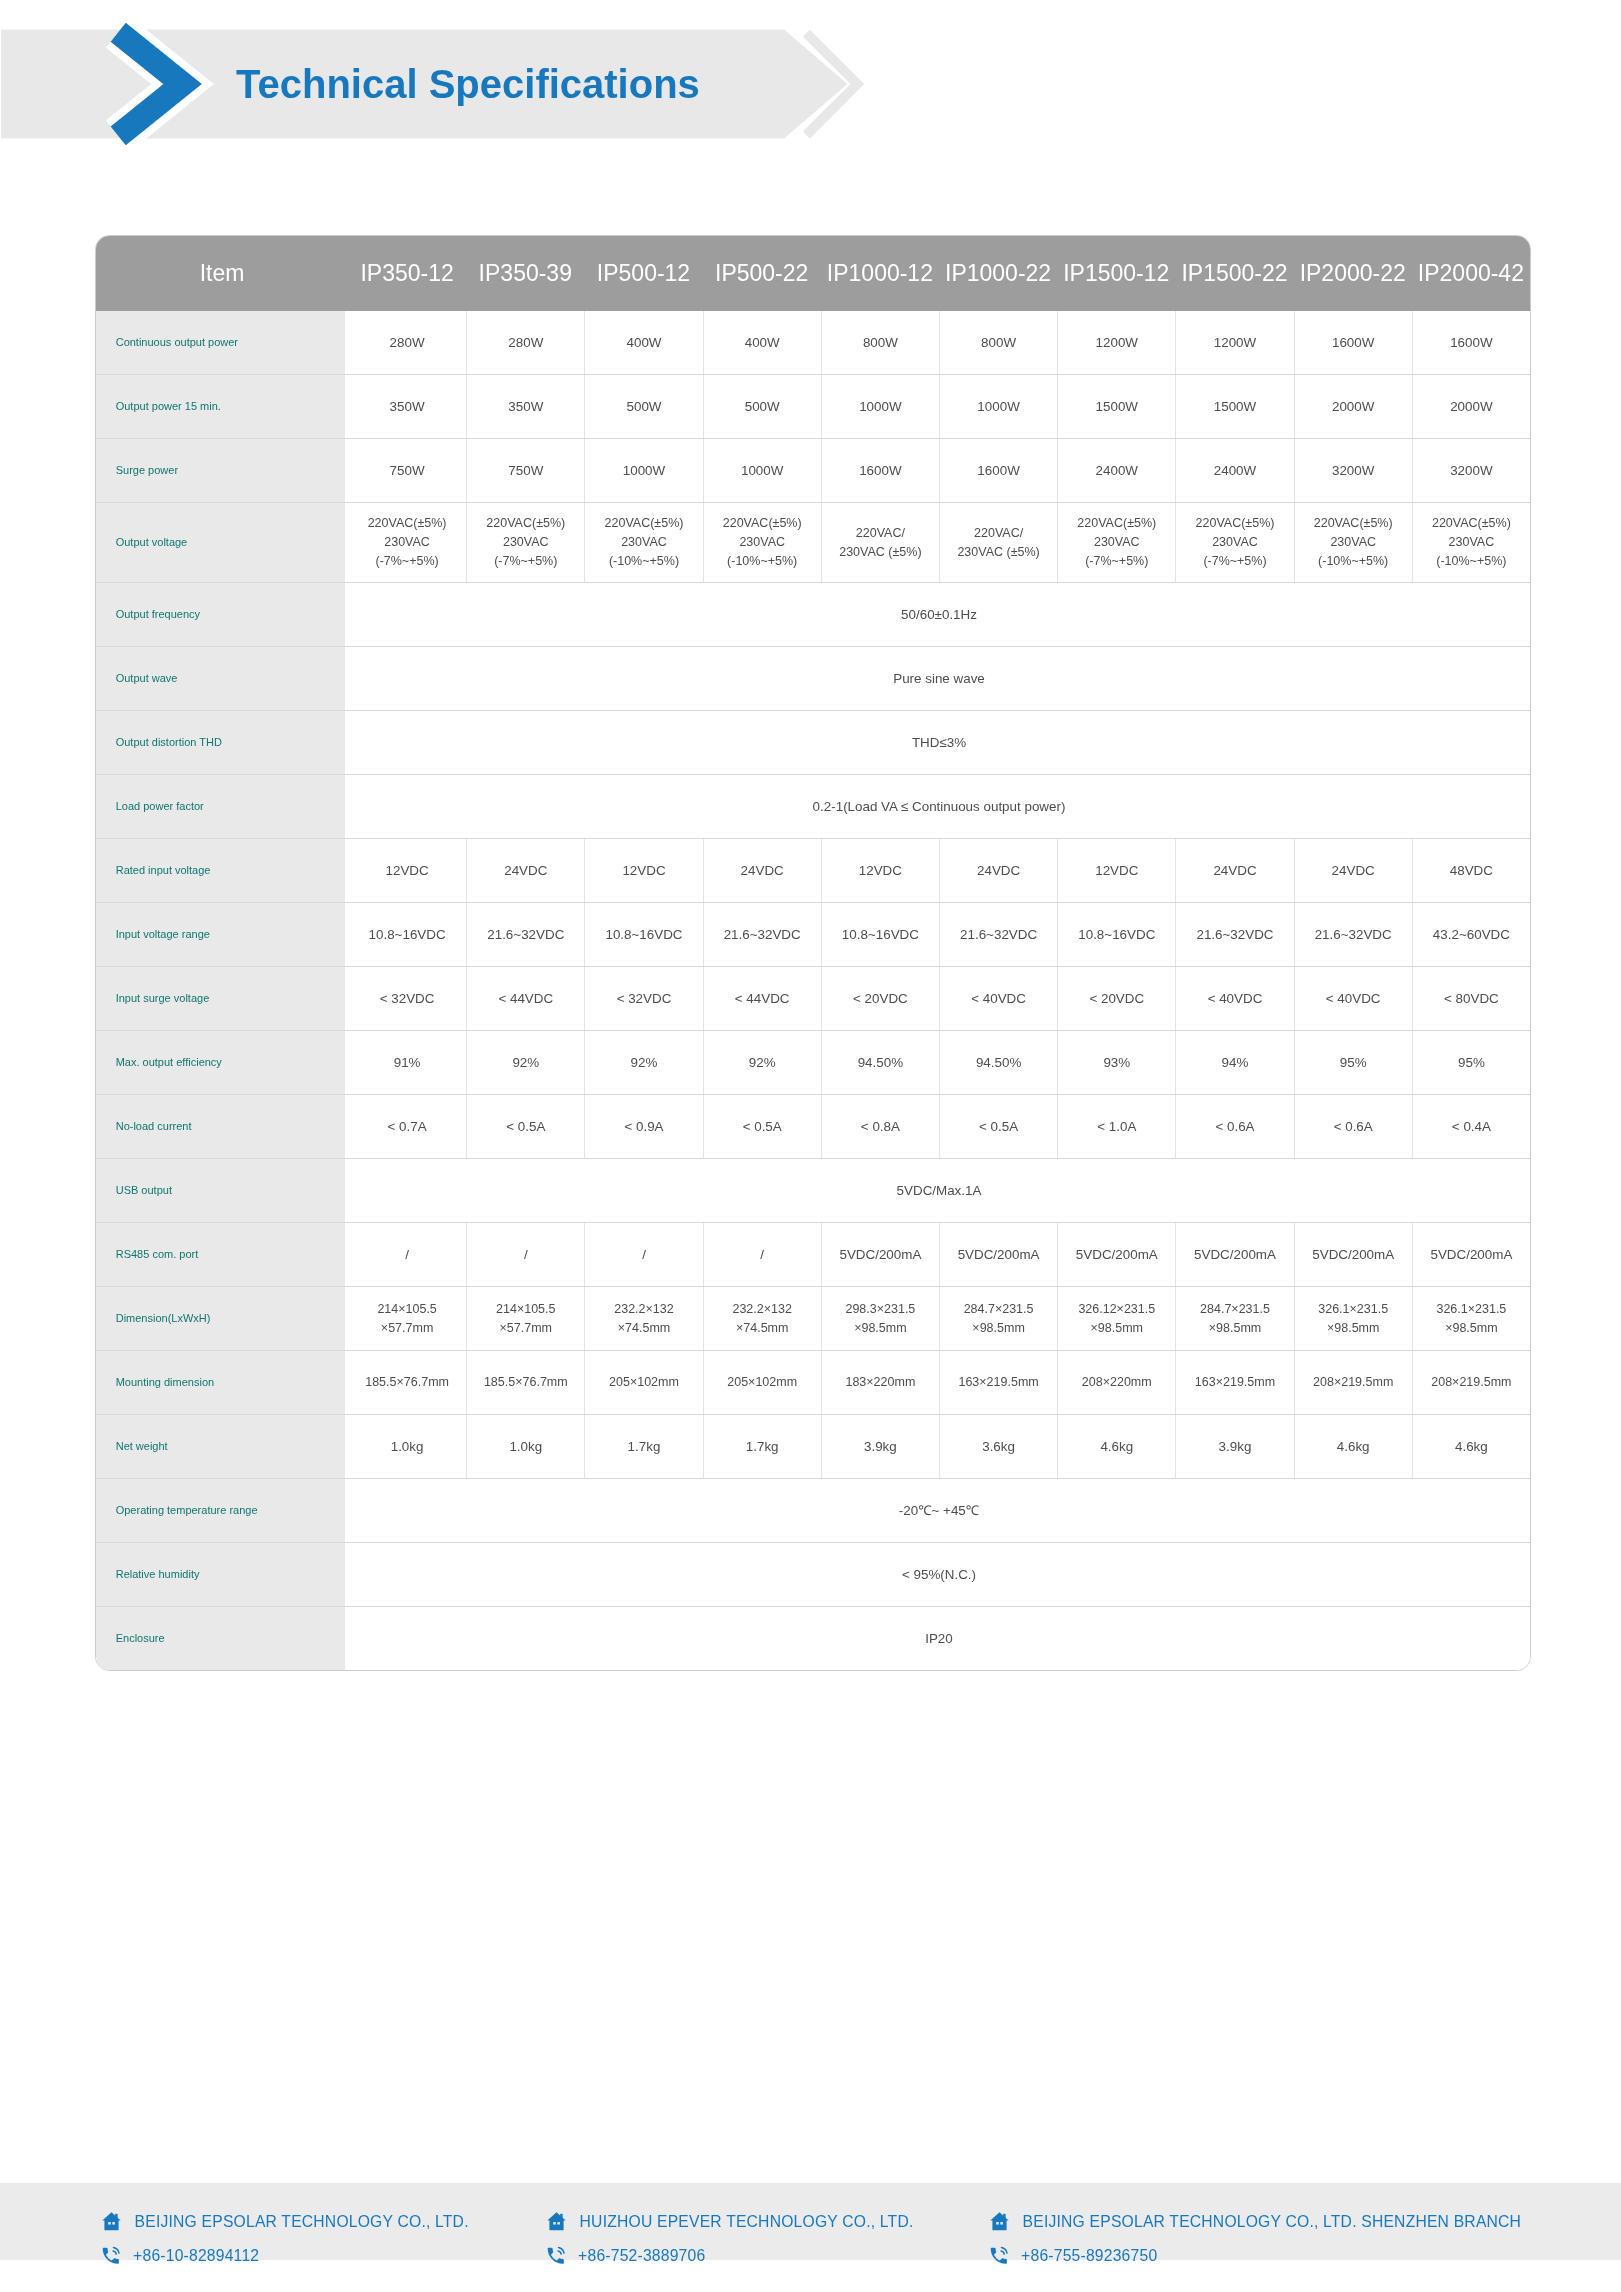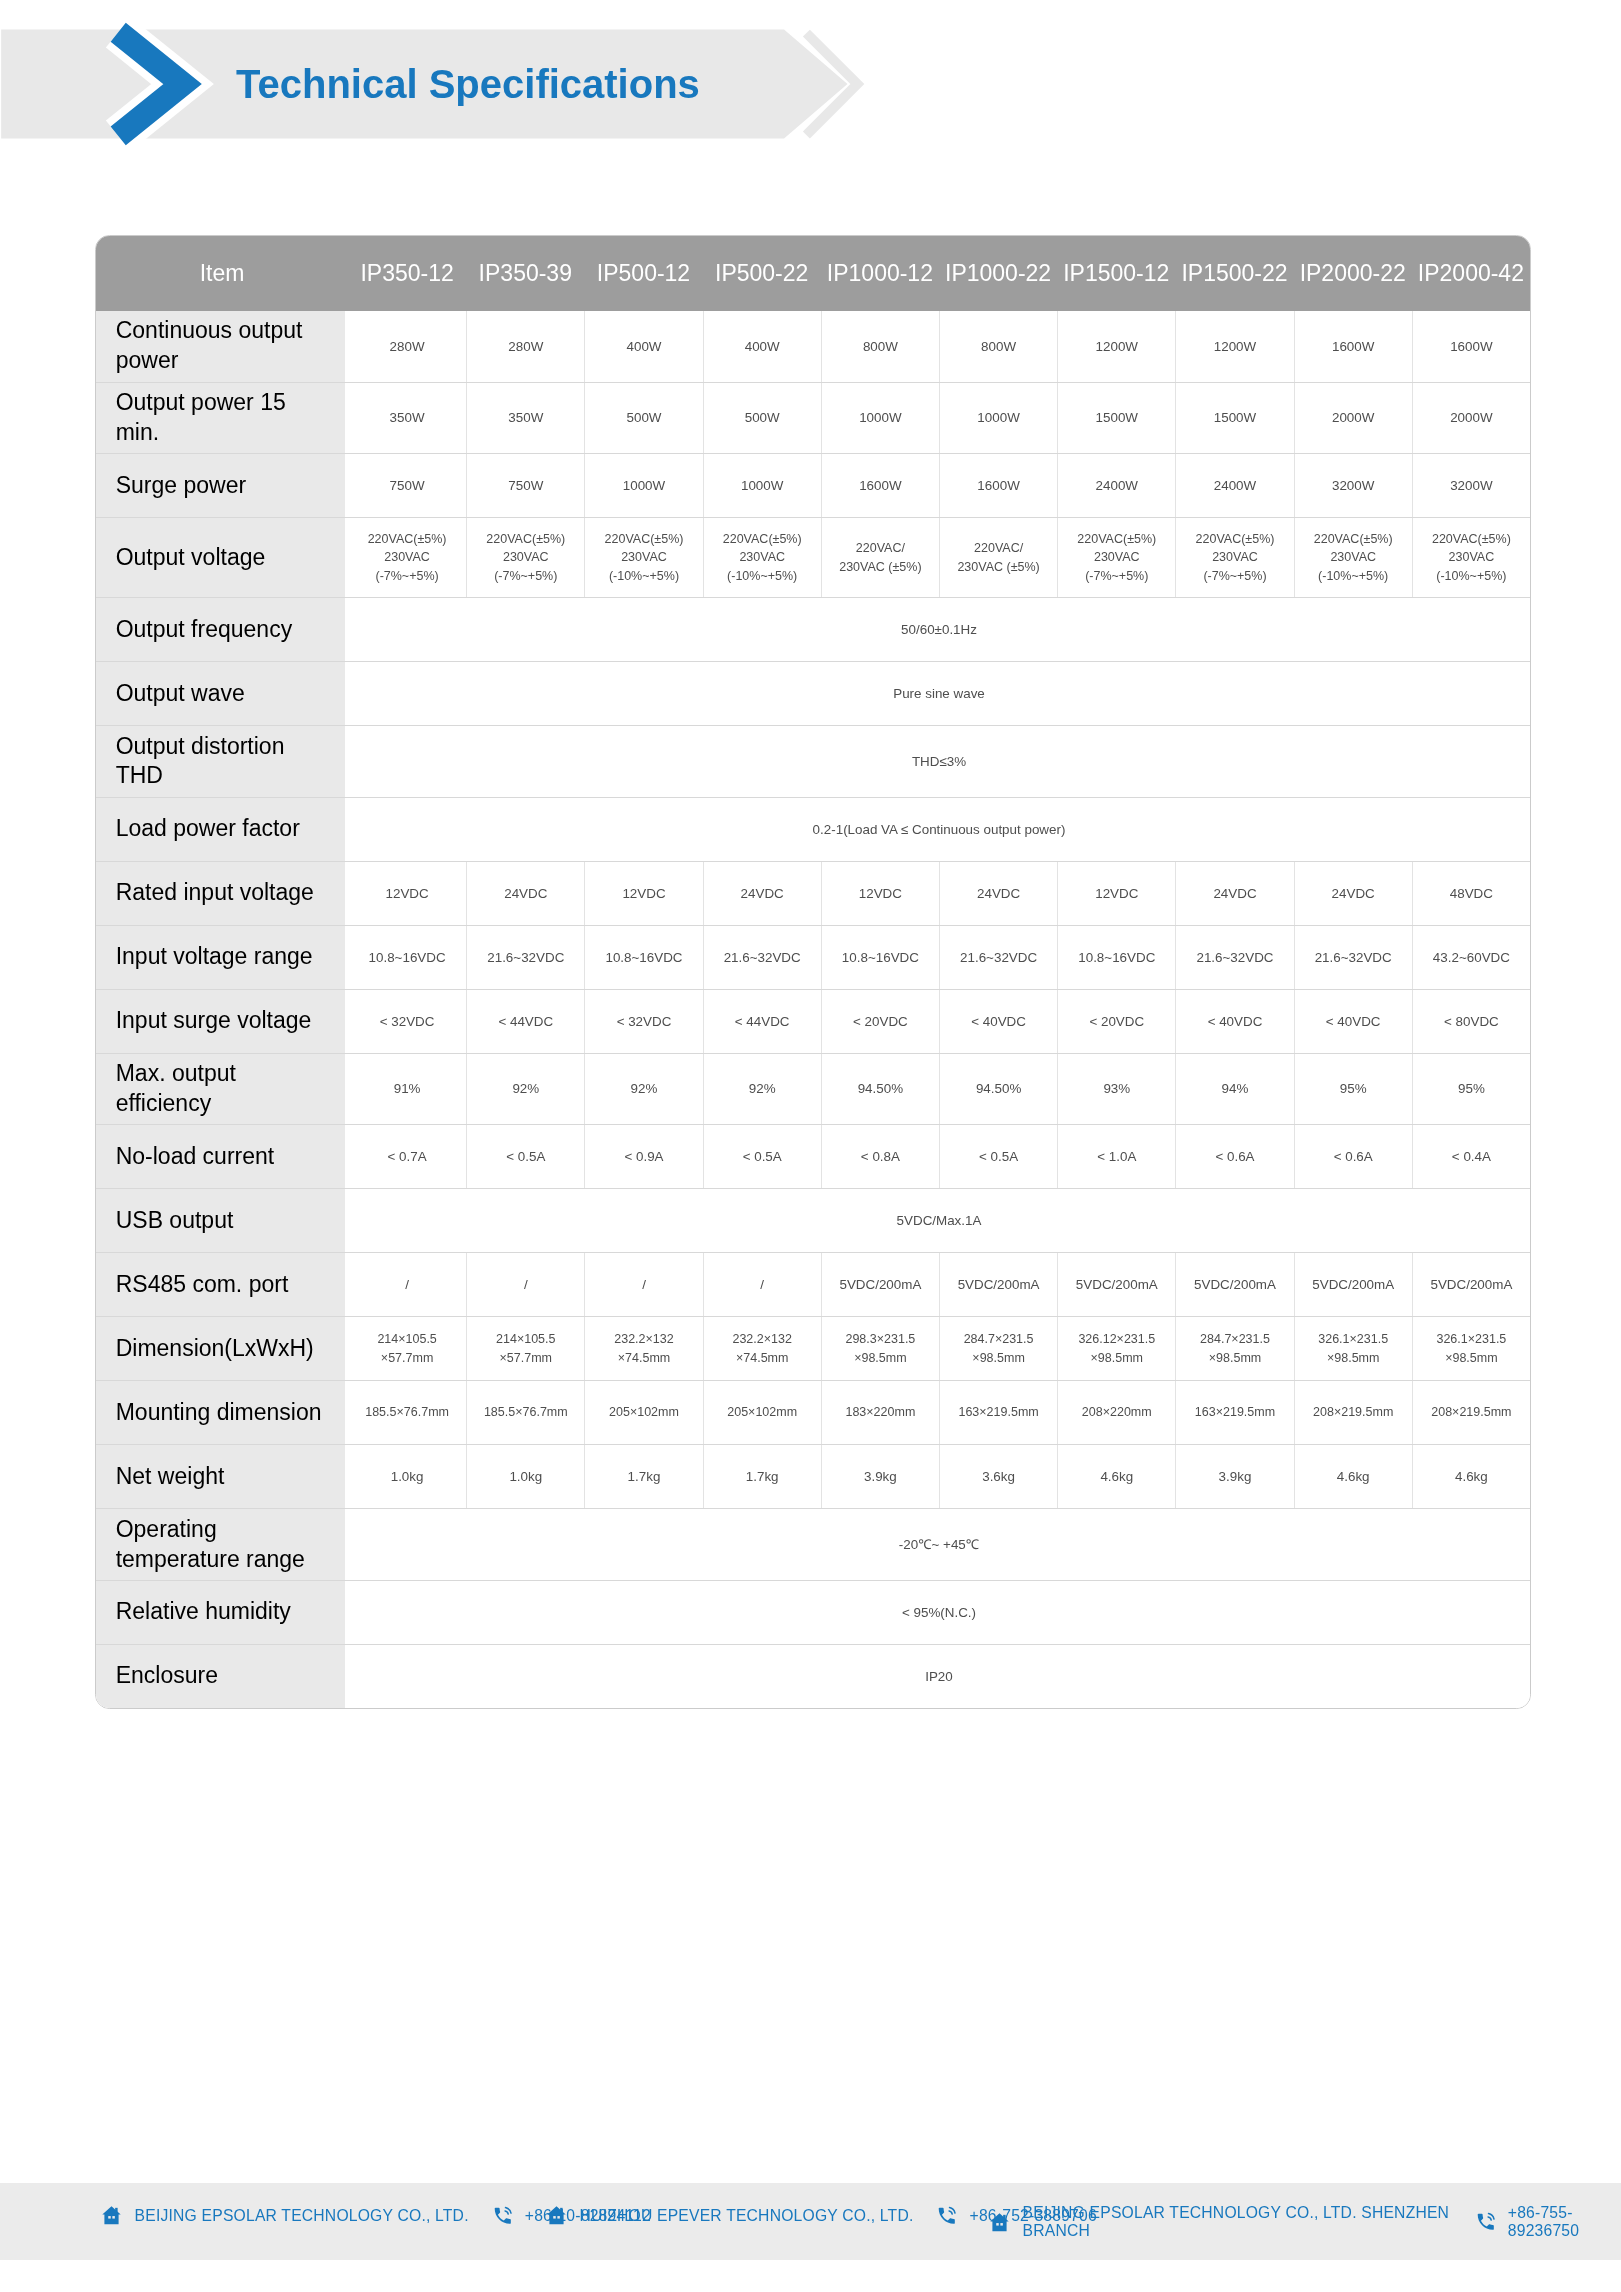--- a/index.html
+++ b/index.html
@@ -27,29 +27,29 @@
   .trow + .trow{border-top:1.8px solid #d8d8d8}
   .trow.thead + .trow{border-top:none}
   .cell{
     display:flex;align-items:center;justify-content:center;text-align:center;
     font-size:13.4px;color:#4e4e4e;white-space:pre-line;line-height:1.42;padding:3.6px 2.7px;
   }
   .hcell{color:#ffffff;font-size:23px;padding:0 1.8px;background:transparent}
   .lcell{
     justify-content:flex-start;text-align:left;background:#e9e9e9;
     border-right:3.6px solid #ffffff;padding:5.4px 10.7px 5.4px 19.7px;
-    font-size:23px;color:#000000;line-height:1.3;
+    font-size:11px;color:#0f766e;line-height:1.3;
   }
   .trow.small .dcell{font-size:12.5px;line-height:1.5}
   .dcell + .dcell{border-left:0.9px solid #e3e3e3}
   .mcell{grid-column:2 / -1}
 
   
   .footer{position:absolute;left:0;top:2183px;width:1622px;height:77px;background:#ebebeb}
-  .company{position:absolute;top:21px;display:flex;flex-direction:row;gap:23px}
+  .company{position:absolute;top:27px;display:flex;flex-direction:column;gap:12px}
   .company.c1{left:100px}.company.c2{left:545px}.company.c3{left:988px}
   .company .line{display:flex;align-items:center;gap:11.6px;color:#1878be;font-size:15.7px;letter-spacing:0.2px}
   .company .line svg{flex:0 0 auto}
 </style>
 </head>
 <body>
 
 <div class="page">
 
   <svg class="banner-svg" viewBox="0 0 1000 160">

